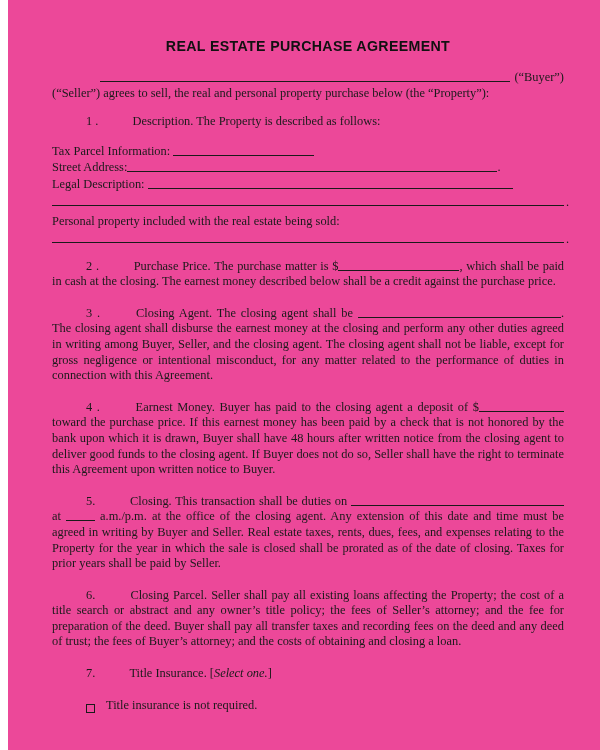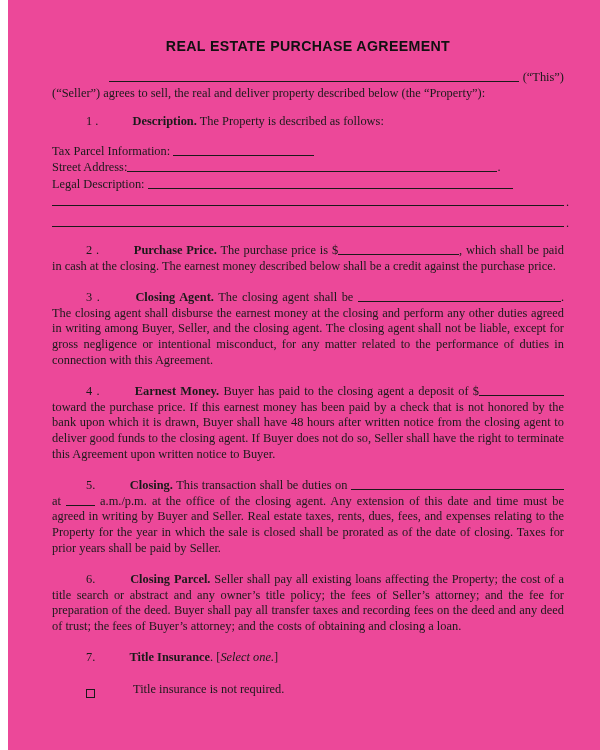--- a/index.html
+++ b/index.html
@@ -49,21 +49,21 @@
     text-align: justify;
     text-justify: inter-word;
   }
 
   p.indent {
     text-indent: 34px;
   }
   .gap-md { height: 13px; }
   .gap-lg { height: 16px; }
 
-  .bold { font-weight: bold; padding-left: 31px; }
+  .bold { font-weight: normal; padding-left: 31px; }
   .ital { font-style: italic; }
 
   
   .rule {
     display: inline-block;
     border-bottom: 1.1px solid #1a1a1a;
     vertical-align: baseline;
     height: 0.82em;
     margin-bottom: -1px;
   }
@@ -118,21 +118,20 @@
   .rule-earnest { width: 85px; }
   .rule-closing { width: 213px; }
   .rule-time    { width: 29px; }
 
   
   .check-row {
     display: flex;
     align-items: flex-end;
     padding-left: 34px;
     margin: 0;
-    gap: 27px;
   }
   .checkbox {
     display: inline-block;
     width: 9px;
     height: 9px;
     border: 1.7px solid #1a1a1a;
     box-sizing: border-box;
     margin-right: 11px;
     flex: 0 0 auto;
   }
@@ -143,25 +142,25 @@
 
 <div class="page">
 
   <h1 class="doc-title">REAL ESTATE PURCHASE AGREEMENT</h1>
 
   <div class="body-block">
 
     <div class="gap-lg"></div>
 
     <div class="buyer-row">
-      <span class="rule"></span><span>(“This”)</span>
-    </div>
-
-
-    <p class="para">(“Seller”) agrees to sell,  the  real and deliver property described below (the “Property”):</p>
+      <span class="rule"></span><span>(“Buyer”)</span>
+    </div>
+
+
+    <p class="para">(“Seller”) agrees to sell,  the  real and personal property purchase below (the “Property”):</p>
 
     <div class="gap-md"></div>
 
     <p class="para indent">
       <span>1 .</span>
       <span class="bold">Description.</span>
       <span>The Property is described as follows:</span>
     </p>
 
     <div class="gap-md"></div>
@@ -182,34 +181,35 @@
 
     <div style="height:13px"></div>
 
     <div class="full-rule-wrap">
       <span class="full-rule"></span>
       <span class="dot">.</span>
     </div>
 
     <div style="height:8px"></div>
 
+    <p class="para">Personal property included with the real estate being sold:</p>
 
     <div style="height:12px"></div>
 
     <div class="full-rule-wrap">
       <span class="full-rule"></span>
       <span class="dot">.</span>
     </div>
 
     <div class="gap-lg"></div>
 
     <p class="para indent">
       <span>2 .</span>
       <span class="bold">Purchase Price.</span>
-      <span>The purchase price is $</span><span class="rule rule-price"></span><span>, which shall be paid in cash at the closing. The earnest money described below shall be a credit against the purchase price.</span>
+      <span>The purchase matter is $</span><span class="rule rule-price"></span><span>, which shall be paid in cash at the closing. The earnest money described below shall be a credit against the purchase price.</span>
     </p>
 
     <div class="gap-lg"></div>
 
     <p class="para indent">
       <span>3 .</span>
       <span class="bold">Closing Agent.</span>
       <span>The closing agent shall be</span>
       <span class="rule rule-agent"></span><span>. The closing agent shall disburse the earnest money at the closing and perform any other duties agreed in writing among Buyer, Seller, and the closing agent. The closing agent shall not be liable, except for gross negligence or intentional misconduct, for any matter related to the performance of duties in connection with this Agreement.</span>
     </p>

